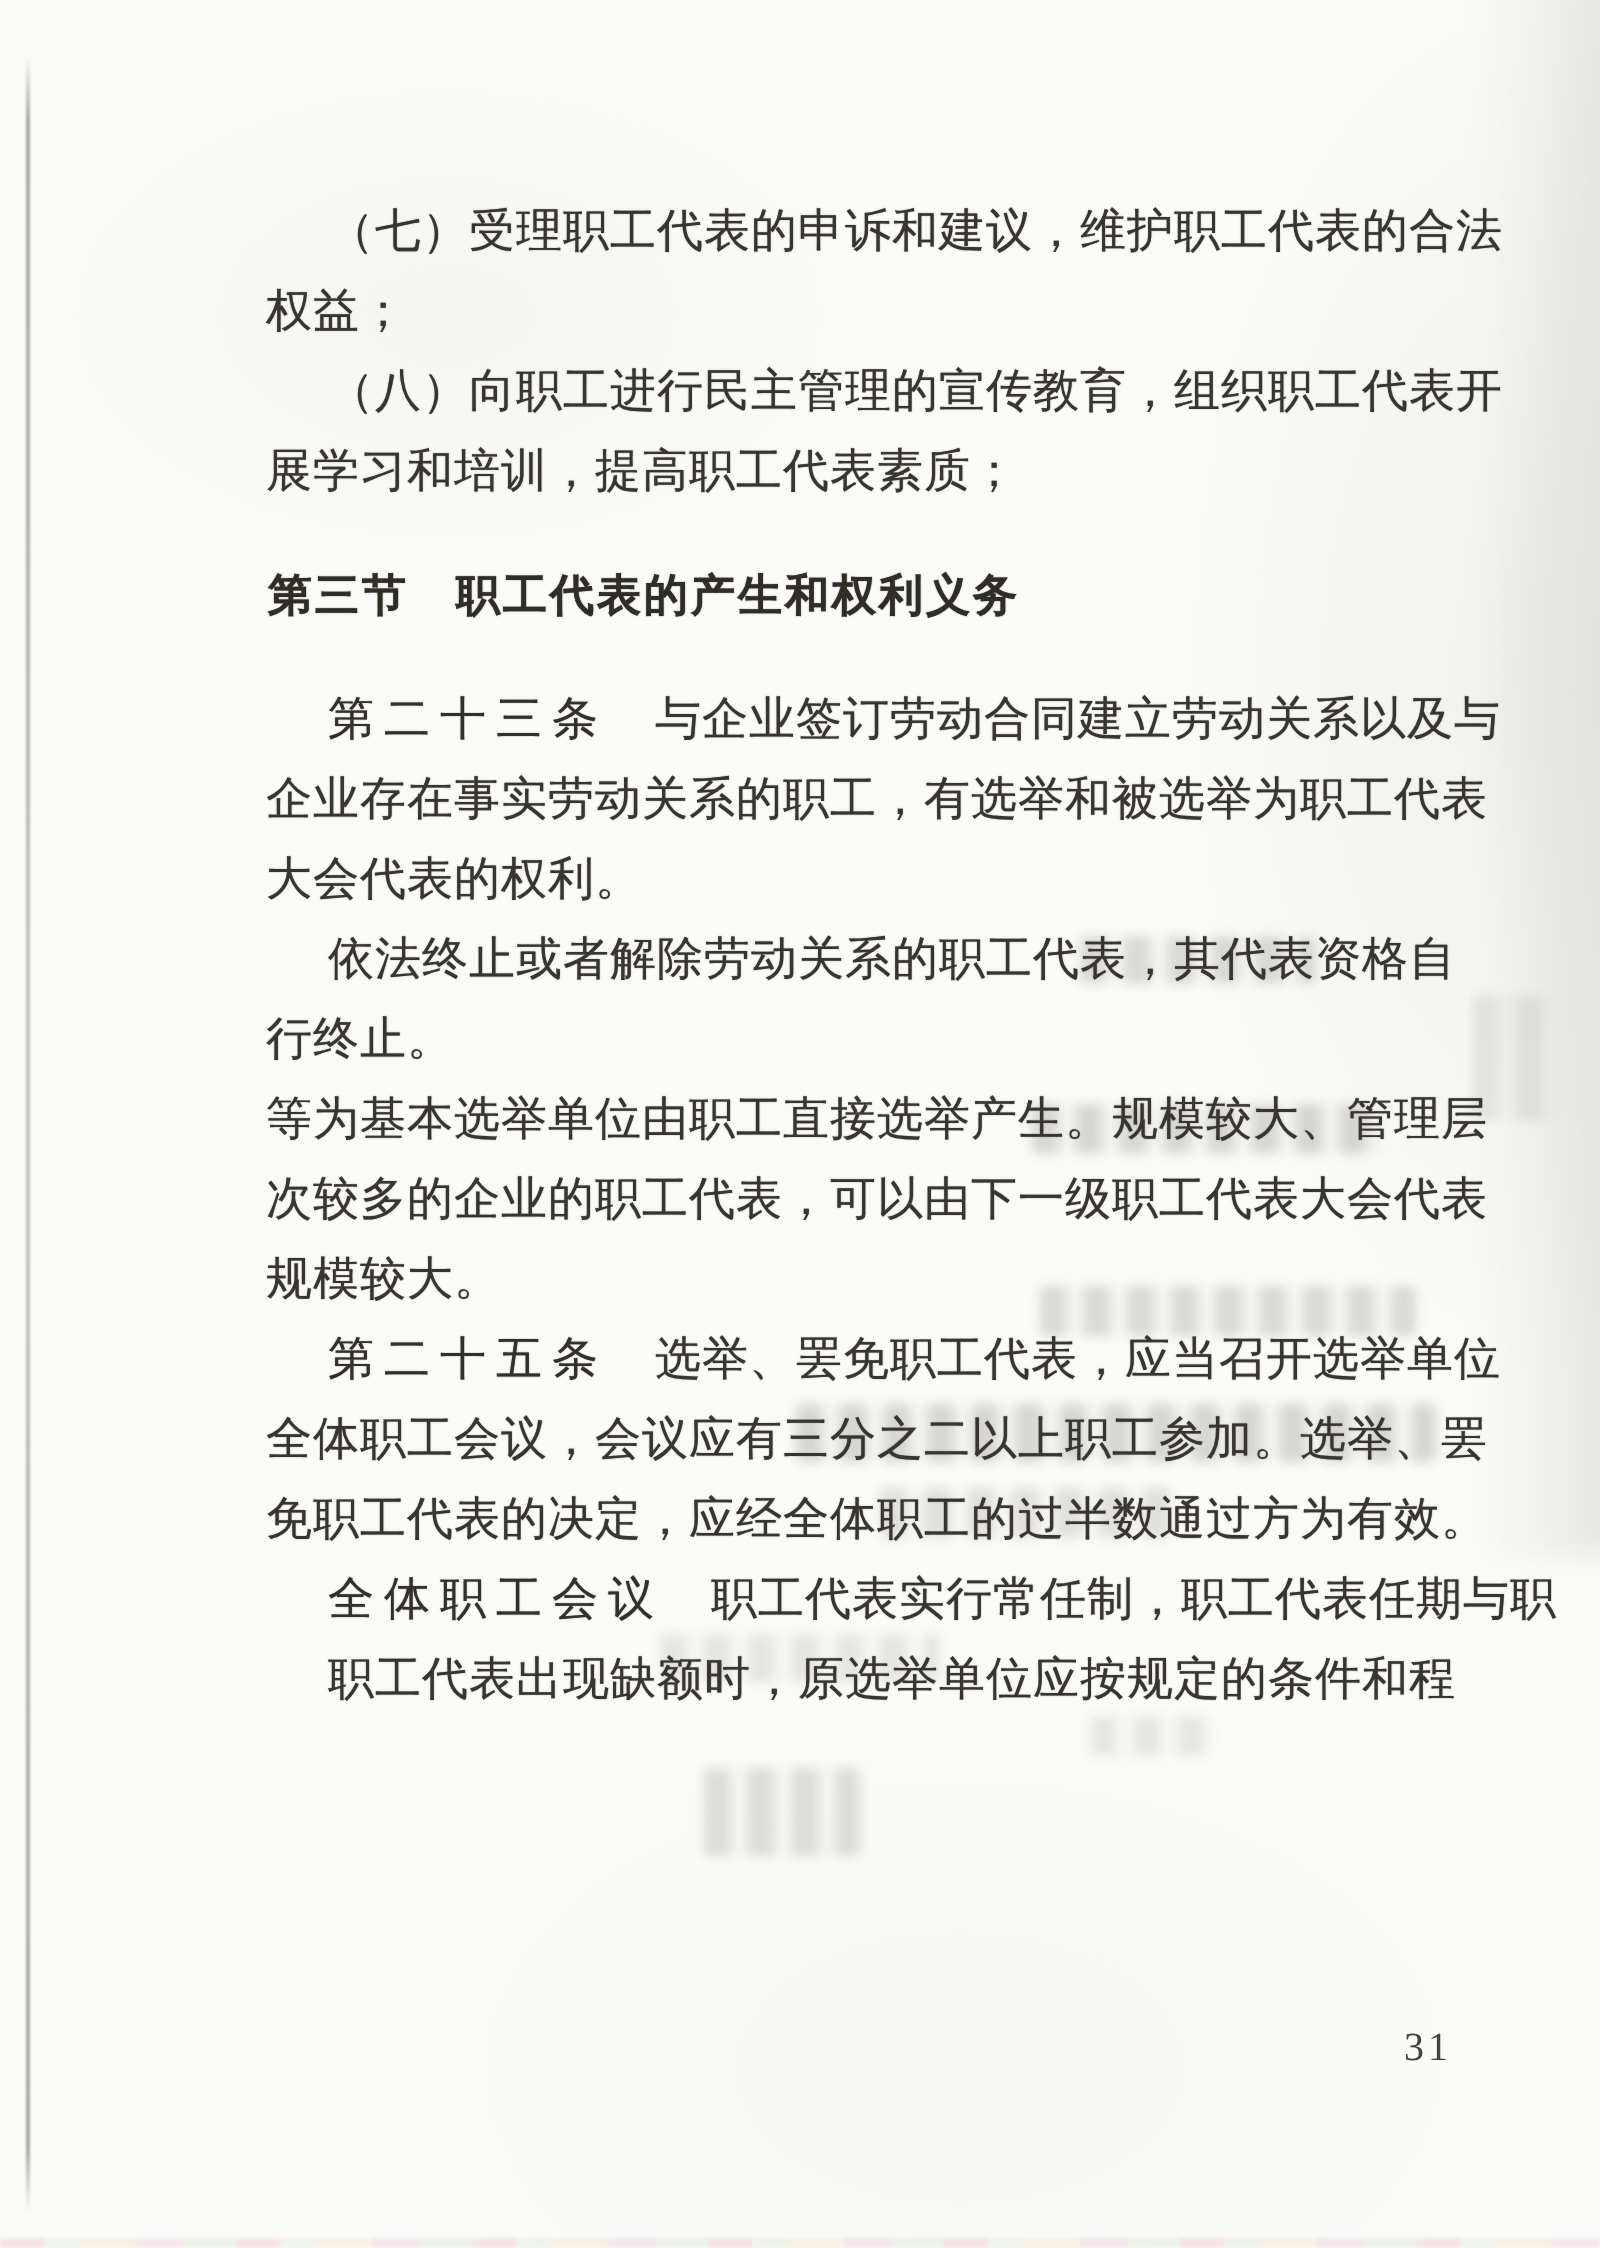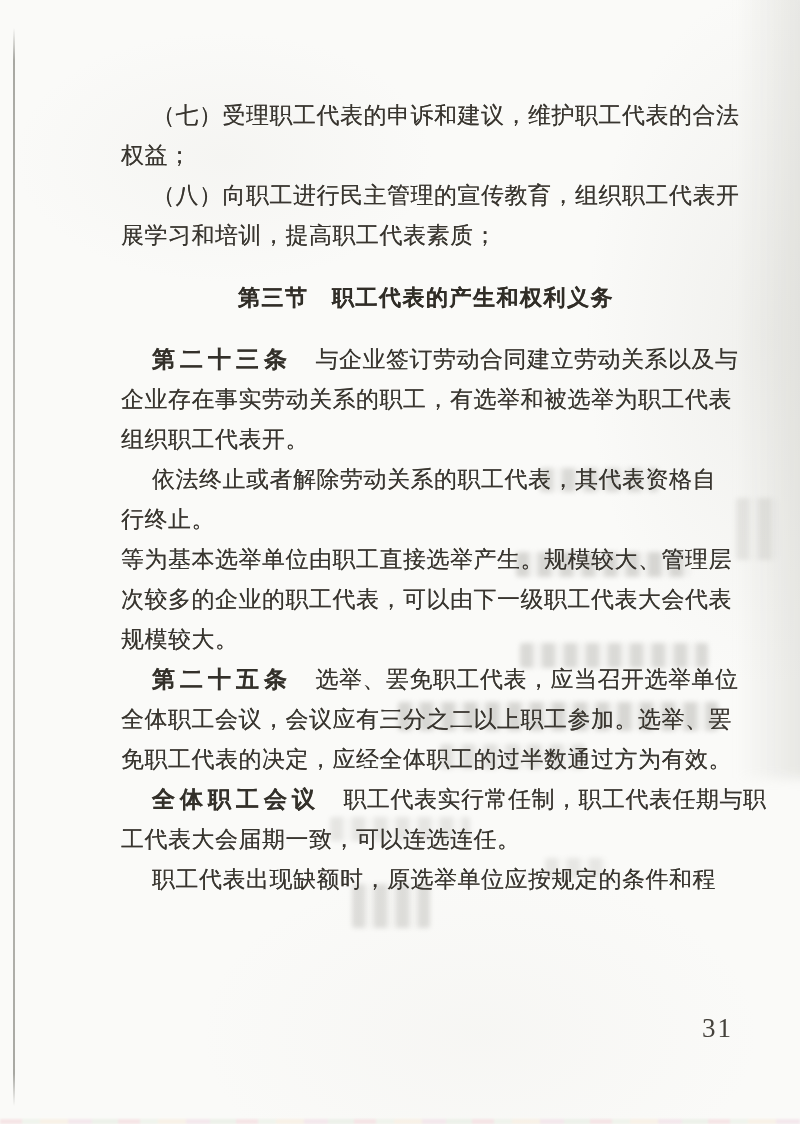--- a/index.html
+++ b/index.html
@@ -26,37 +26,37 @@
     background:linear-gradient(to right, rgba(195,195,188,0), rgba(185,185,177,0.32));
     filter:blur(6px);
   }
   .bottom-edge{
     position:absolute;left:0;bottom:0;width:800px;height:5px;
     background:repeating-linear-gradient(90deg,
       #f4dfe1 0 22px, #edf2e9 22px 40px, #f8efe2 40px 68px,
       #f2e3e9 68px 92px, #e9efe6 92px 118px);
     opacity:0.75;filter:blur(0.8px);
   }
-  .textcol{position:absolute;top:96px;left:4px;width:668px;}
+  .textcol{position:absolute;top:96px;left:16px;width:668px;}
   .line{
     height:40px;line-height:40px;padding-left:117px;
     font-size:23px;letter-spacing:0.5px;color:#38352f;white-space:nowrap;
     text-shadow:0 0 0.6px rgba(62,58,50,0.75);
   }
   .line.ind{padding-left:148px;}
-  .b{font-weight:bold;letter-spacing:5px;color:#33302a;}
+  .b{font-weight:normal;letter-spacing:5px;color:#33302a;}
   .heading{
     margin:22px 0;height:40px;line-height:40px;
-    padding-left:116px;width:612px;text-align:center;
+    width:612px;text-align:center;
     font-size:22px;font-weight:bold;letter-spacing:1.5px;color:#302d27;
     text-shadow:0 0 0.6px rgba(50,46,40,0.8);
   }
   .pagenum{
     position:absolute;left:702px;top:1013px;
-    font-size:27px;letter-spacing:2px;color:#45423c;
+    font-size:20px;letter-spacing:2px;color:#45423c;
   }
   .ghost{
     position:absolute;border-radius:3px;
     background:repeating-linear-gradient(90deg,
       rgba(124,122,115,0.50) 0 13px, rgba(124,122,115,0.10) 13px 22px);
     filter:blur(2.6px);
   }
   .g1{left:540px;top:468px;width:118px;height:24px;opacity:.50;}
   .g2{left:516px;top:552px;width:175px;height:25px;opacity:.55;}
   .g3{left:520px;top:643px;width:188px;height:25px;opacity:.50;}
@@ -88,30 +88,29 @@
   <div class="textcol">
     <div class="line ind"><span class="b"></span><span>（七）受理职工代表的申诉和建议，维护职工代表的合法</span></div>
     <div class="line"><span class="b"></span><span>权益；</span></div>
     <div class="line ind"><span class="b"></span><span>（八）向职工进行民主管理的宣传教育，组织职工代表开</span></div>
     <div class="line"><span class="b"></span><span>展学习和培训，提高职工代表素质；</span></div>
 
     <div class="heading">第三节　职工代表的产生和权利义务</div>
 
     <div class="line ind"><span class="b">第二十三条</span><span>　与企业签订劳动合同建立劳动关系以及与</span></div>
     <div class="line"><span class="b"></span><span>企业存在事实劳动关系的职工，有选举和被选举为职工代表</span></div>
-    <div class="line"><span class="b"></span><span>组织职工代表开。</span></div>
+    <div class="line"><span class="b"></span><span>大会代表的权利。</span></div>
     <div class="line ind"><span class="b"></span><span>依法终止或者解除劳动关系的职工代表，其代表资格自</span></div>
     <div class="line"><span class="b"></span><span>行终止。</span></div>
     <div class="line"><span class="b"></span><span>等为基本选举单位由职工直接选举产生。规模较大、管理层</span></div>
     <div class="line"><span class="b"></span><span>次较多的企业的职工代表，可以由下一级职工代表大会代表</span></div>
     <div class="line"><span class="b"></span><span>规模较大。</span></div>
     <div class="line ind"><span class="b">第二十五条</span><span>　选举、罢免职工代表，应当召开选举单位</span></div>
     <div class="line"><span class="b"></span><span>全体职工会议，会议应有三分之二以上职工参加。选举、罢</span></div>
     <div class="line"><span class="b"></span><span>免职工代表的决定，应经全体职工的过半数通过方为有效。</span></div>
     <div class="line ind"><span class="b">全体职工会议</span><span>　职工代表实行常任制，职工代表任期与职</span></div>
-    <div class="line"><span class="b"></span><span>工代表大会届期一致，可以连选连任。</span></div>
     <div class="line ind"><span class="b"></span><span>职工代表出现缺额时，原选举单位应按规定的条件和程</span></div>
   </div>
 
   <div class="pagenum">31</div>
 
   <div class="bottom-edge"></div>
 </div>
 
 </body></html>

